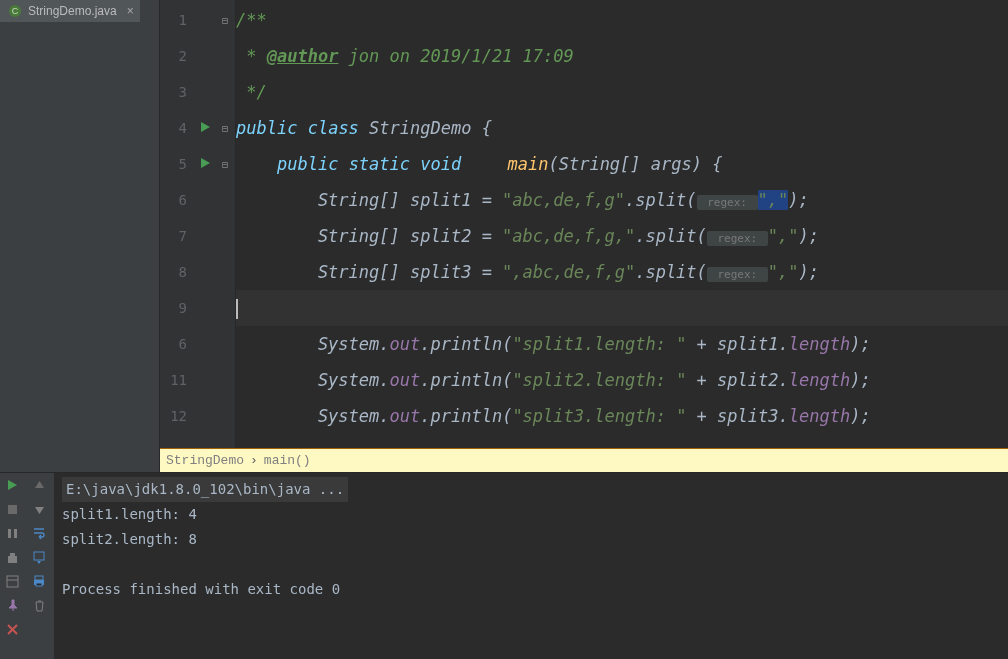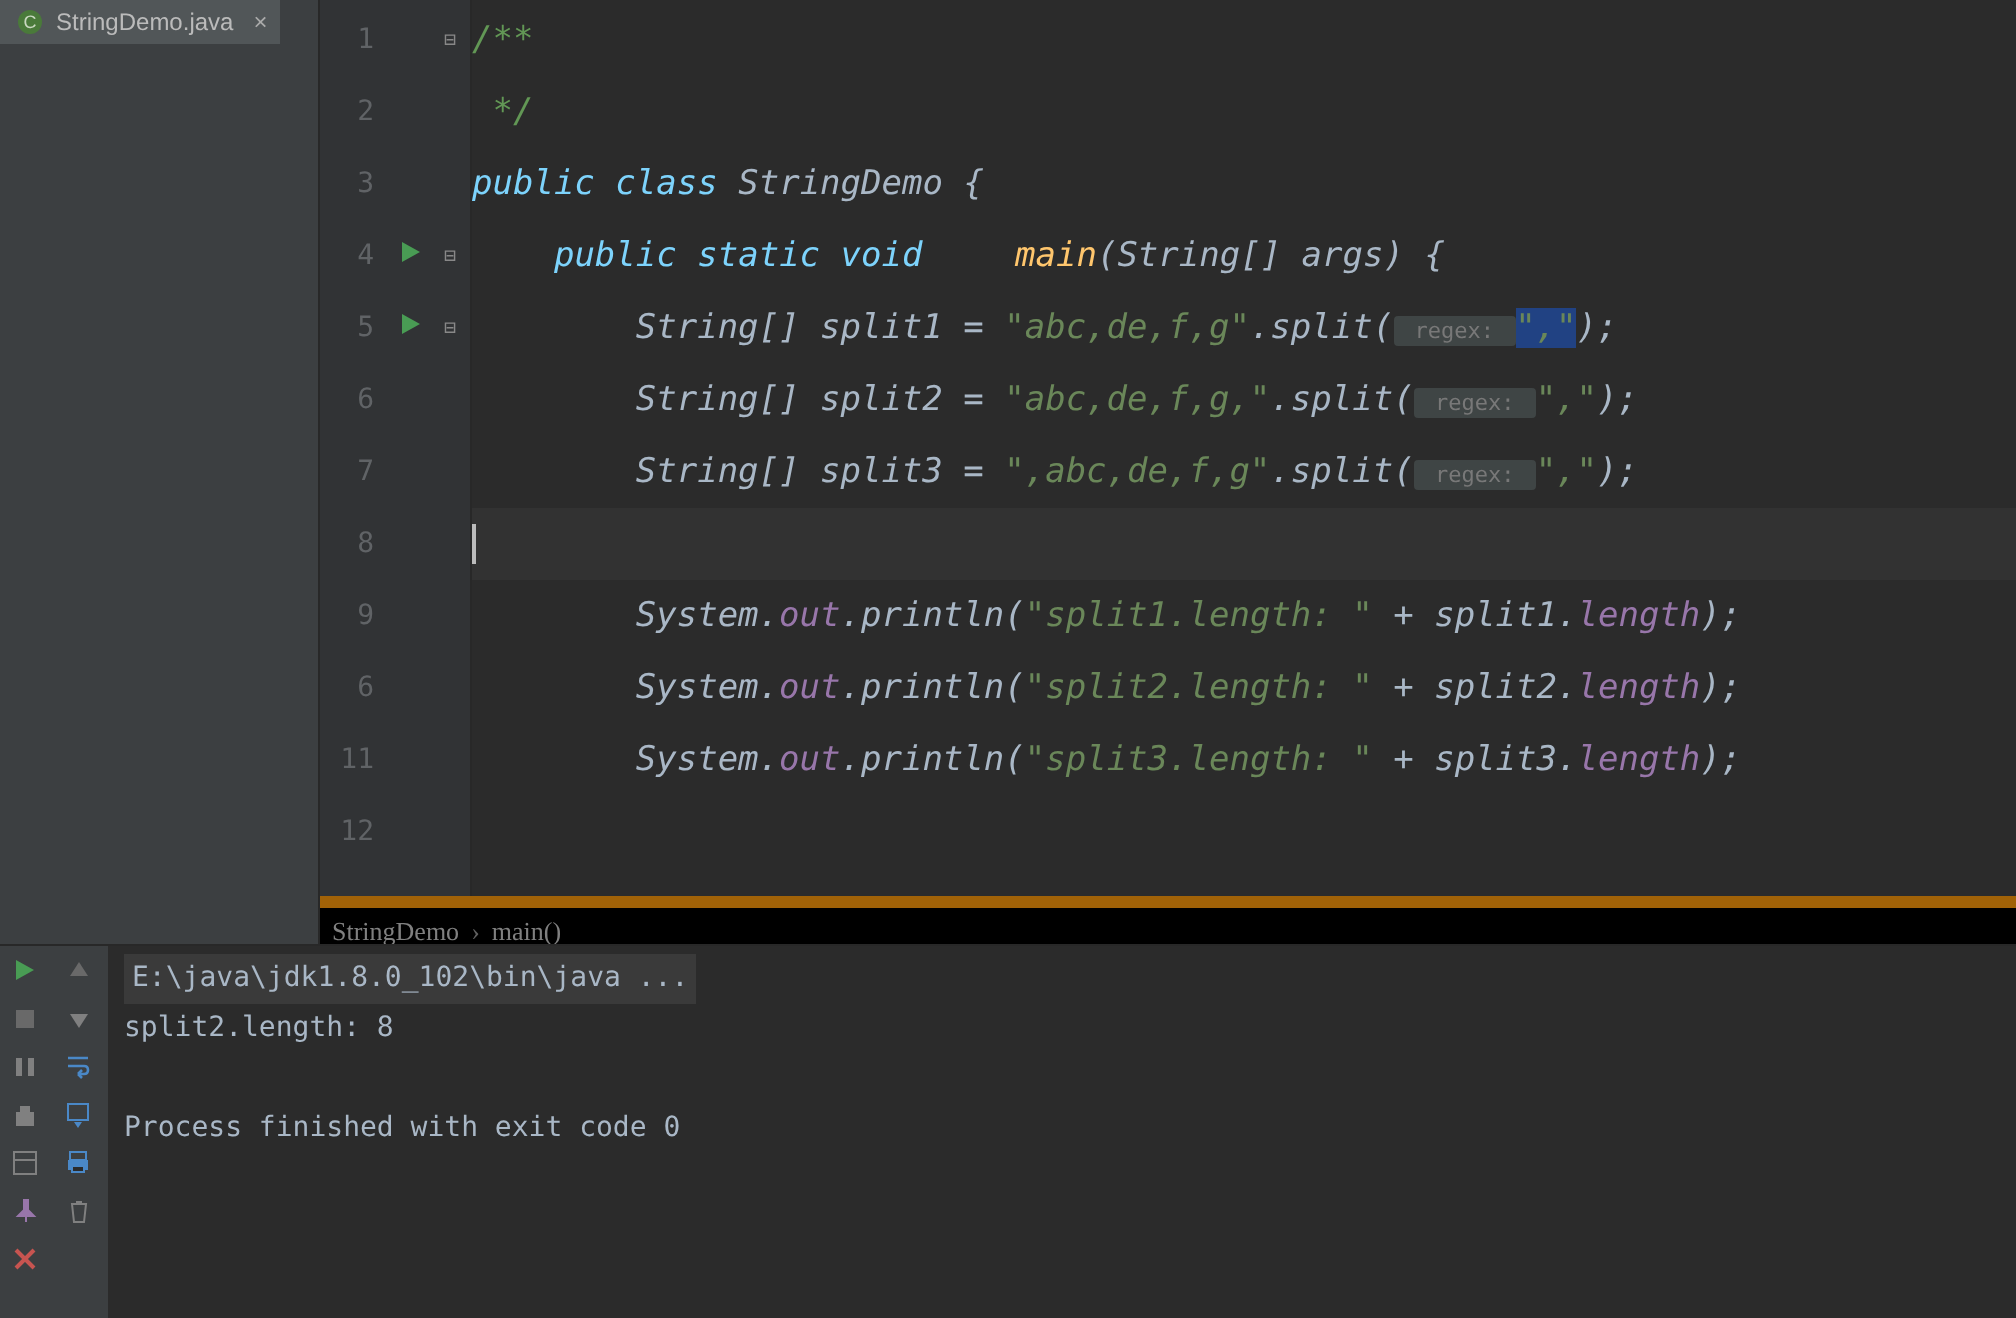--- a/index.html
+++ b/index.html
@@ -79,26 +79,26 @@
     padding: 1px 4px;
     border-radius: 2px;
   }
   .hl-arg { background: #214283; }
   .caret {
     display:inline-block; width:2px; height:20px;
     background:#bbbbbb; vertical-align: middle;
   }
   .breadcrumb {
     height:24px; line-height:24px;
-    background:#000000;
-    border-top:6px solid #a16207;
+    background:#fef9c3;
+    border-top:1px solid #a16207;
     color:#808080;
     font-size:13px;
     padding-left:6px;
-    font-family: Liberation Serif, serif;
+    font-family: Liberation Mono, monospace;
     font-style: normal;
   }
   .breadcrumb .sep { color:#606060; margin:0 6px; }
   .run-panel {
     flex:1;
     display:flex; flex-direction:column;
     background:#2b2b2b;
     border-top: 1px solid #282828;
   }
   .run-header {
@@ -208,20 +208,21 @@
               <div class="fd-row"></div>
               <div class="fd-row"></div>
               <div class="fd-row"></div>
               <div class="fd-row"></div>
               <div class="fd-row"></div>
               <div class="fd-row"></div>
           </div>
         </div>
         <div class="code-col">
 <div class="code-row"><span class="cmt">/**</span></div>
+<div class="code-row"><span class="cmt"> * </span><span class="tag">@author</span><span class="cmt"> jon on 2019/1/21 17:09</span></div>
 <div class="code-row"><span class="cmt"> */</span></div>
 <div class="code-row"><span class="kw">public</span> <span class="kw">class</span> <span class="cls">StringDemo</span> {</div>
 <div class="code-row">    <span class="kw">public</span> <span class="kw">static</span> <span class="kw">void</span> <span class="mtd">main</span><span>(String[] args) {</span></div>
 <div class="code-row"><span>        String[] split1 = </span><span class="str">"abc,de,f,g"</span><span>.split(</span><span class="hint"> regex: </span><span class="str hl-arg">","</span><span>);</span></div>
 <div class="code-row"><span>        String[] split2 = </span><span class="str">"abc,de,f,g,"</span><span>.split(</span><span class="hint"> regex: </span><span class="str">","</span><span>);</span></div>
 <div class="code-row"><span>        String[] split3 = </span><span class="str">",abc,de,f,g"</span><span>.split(</span><span class="hint"> regex: </span><span class="str">","</span><span>);</span></div>
 <div class="code-row current"><span class="caret"></span></div>
 <div class="code-row"><span>        System.</span><span class="field">out</span><span>.println(</span><span class="str">"split1.length: "</span><span> + split1.</span><span class="field">length</span><span>);</span></div>
 <div class="code-row"><span>        System.</span><span class="field">out</span><span>.println(</span><span class="str">"split2.length: "</span><span> + split2.</span><span class="field">length</span><span>);</span></div>
 <div class="code-row"><span>        System.</span><span class="field">out</span><span>.println(</span><span class="str">"split3.length: "</span><span> + split3.</span><span class="field">length</span><span>);</span></div>
@@ -307,19 +308,20 @@
           </span>
         <span class="tool-icon">
             <svg width="13" height="13">
               <path d="M3 3 H10 L9 12 H4 Z" fill="none" stroke="#808080"></path>
               <line x1="5" y1="2" x2="8" y2="2" stroke="#808080"></line>
             </svg>
           </span>
       </div>
       <div class="console">
         <div><span class="console-line cmd">E:\java\jdk1.8.0_102\bin\java ...</span></div>
+        <div class="console-line">split1.length: 4</div>
         <div class="console-line">split2.length: 8</div>
         <div class="console-line">&nbsp;</div>
         <div class="console-line">Process finished with exit code 0</div>
       </div>
     </div>
   </div>
 </div>
 
 </body></html>

